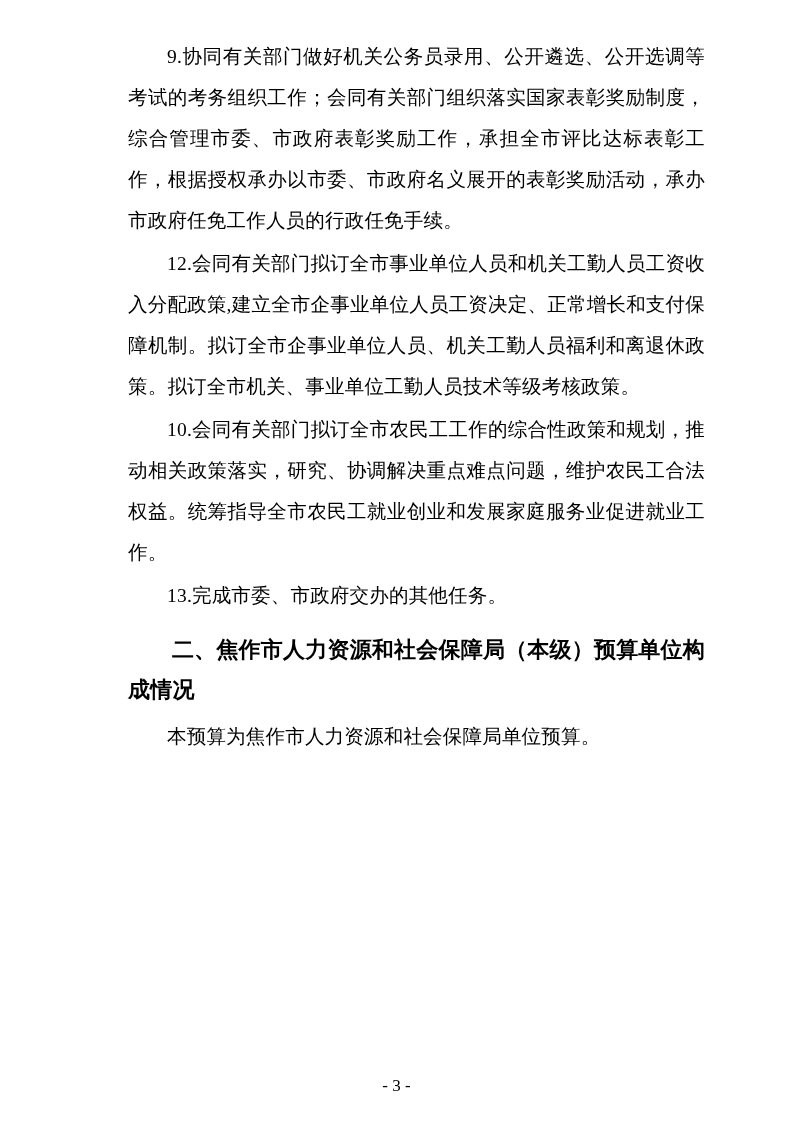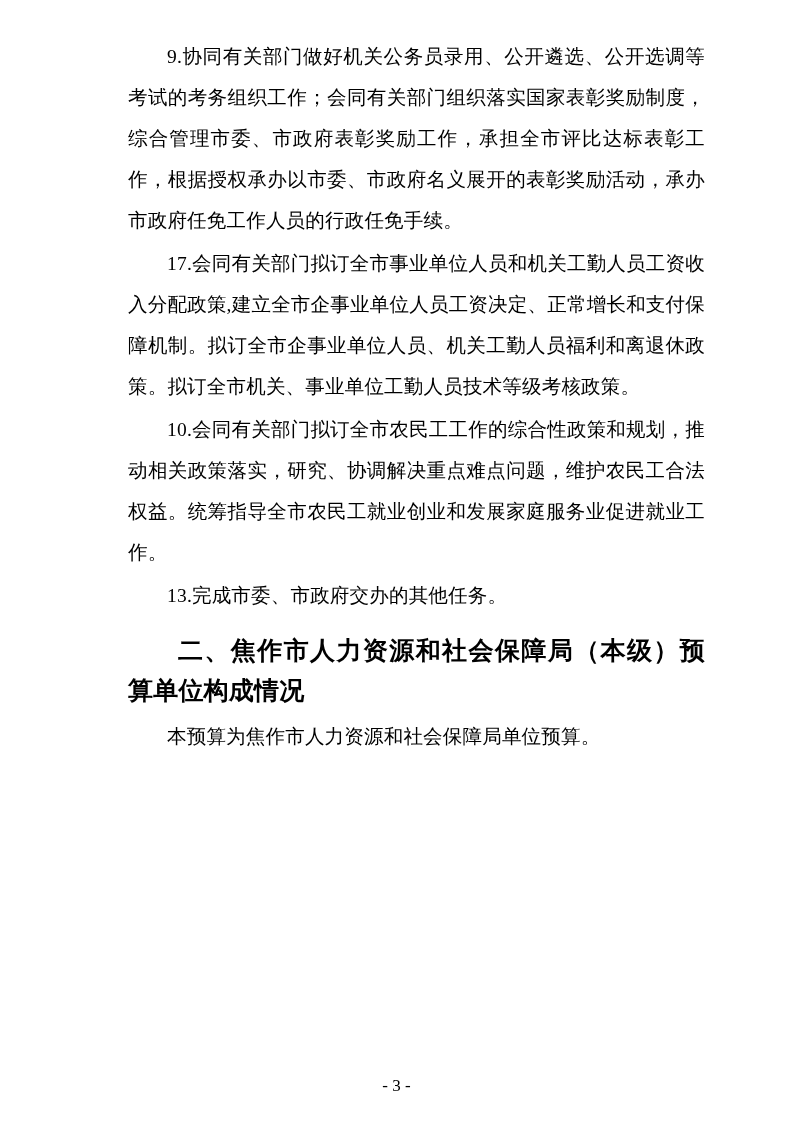--- a/index.html
+++ b/index.html
@@ -28,21 +28,21 @@
     font-size: 19.5px;
     line-height: 41px;
     text-align: justify;
     text-justify: inter-ideograph;
     letter-spacing: 0.2px;
     margin: 0 0 2px 0;
     text-indent: 2em;
     font-family: "Liberation Serif", "DejaVu Serif", serif;
   }
   .heading-text {
-    font-size: 25px;
+    font-size: 22px;
     line-height: 40px;
     font-weight: bold;
     text-align: justify;
     text-justify: inter-ideograph;
     margin: 14px 0 6px 0;
     text-indent: 2em;
     letter-spacing: 0.2px;
     font-family: "Liberation Sans", "DejaVu Sans", sans-serif;
   }
   .spacer-block {
@@ -59,21 +59,21 @@
     color: #000;
   }
 </style>
 </head>
 <body>
 
 <div class="page">
 
   <p class="body-text">9.协同有关部门做好机关公务员录用、公开遴选、公开选调等考试的考务组织工作；会同有关部门组织落实国家表彰奖励制度，综合管理市委、市政府表彰奖励工作，承担全市评比达标表彰工作，根据授权承办以市委、市政府名义展开的表彰奖励活动，承办市政府任免工作人员的行政任免手续。</p>
 
-  <p class="body-text">17.会同有关部门拟订全市事业单位人员和机关工勤人员工资收入分配政策,建立全市企事业单位人员工资决定、正常增长和支付保障机制。拟订全市企事业单位人员、机关工勤人员福利和离退休政策。拟订全市机关、事业单位工勤人员技术等级考核政策。</p>
+  <p class="body-text">12.会同有关部门拟订全市事业单位人员和机关工勤人员工资收入分配政策,建立全市企事业单位人员工资决定、正常增长和支付保障机制。拟订全市企事业单位人员、机关工勤人员福利和离退休政策。拟订全市机关、事业单位工勤人员技术等级考核政策。</p>
 
   <p class="body-text">10.会同有关部门拟订全市农民工工作的综合性政策和规划，推动相关政策落实，研究、协调解决重点难点问题，维护农民工合法权益。统筹指导全市农民工就业创业和发展家庭服务业促进就业工作。</p>
 
   <p class="body-text">13.完成市委、市政府交办的其他任务。</p>
 
   <p class="heading-text">二、焦作市人力资源和社会保障局（本级）预算单位构成情况</p>
 
   <p class="body-text">本预算为焦作市人力资源和社会保障局单位预算。</p>
 
   <div class="spacer-block"></div>

